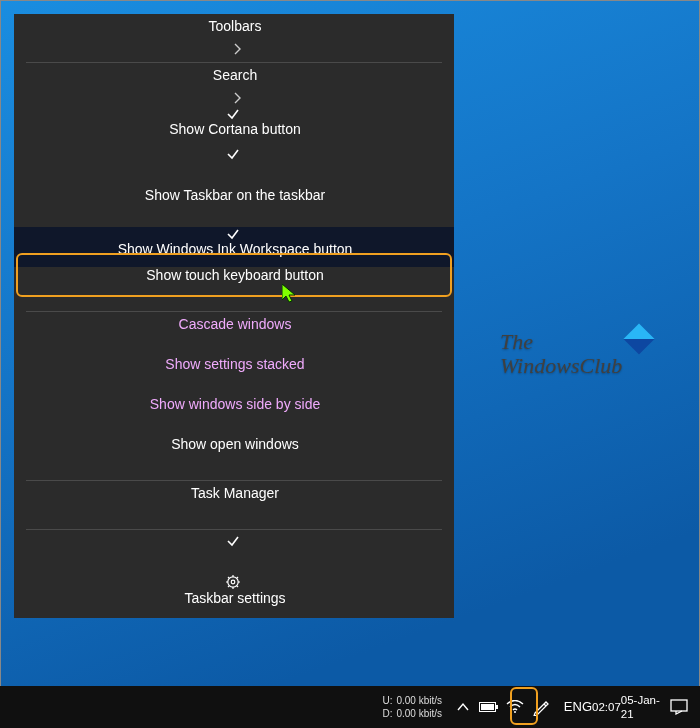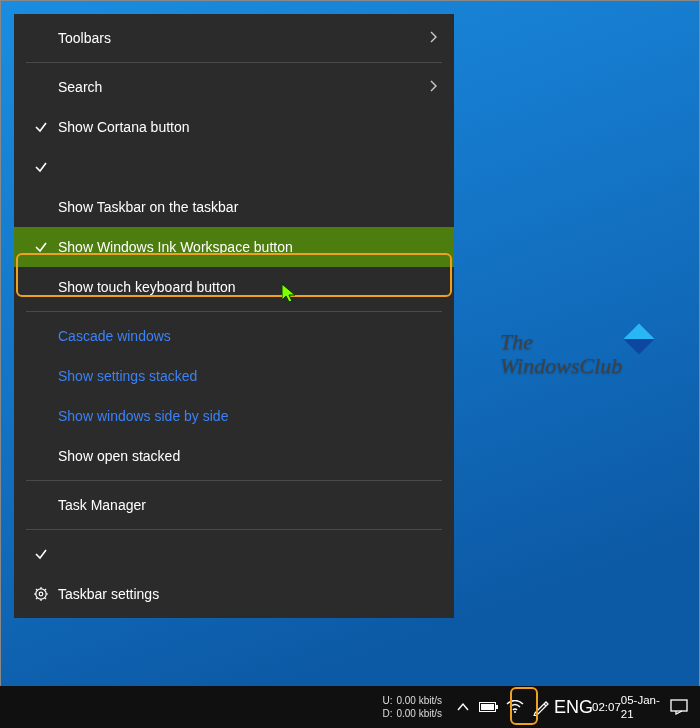--- a/index.html
+++ b/index.html
@@ -14,26 +14,27 @@
   .ctx-menu {
     position:absolute; left:14px; top:14px;
     width:440px; background:#2b2b2b; color:#fff;
     padding:4px 0;
     font-size:14px;
   }
   .mi {
     display:flex; align-items:center;
     height:40px; padding:0 16px 0 14px;
     cursor:default;
-  }
-  .mi.hover { background:#4d7c0f; }
+    flex-direction:column;
+  }
+  .mi.hover { background:#0f172a; }
   .mi-ico { width:26px; display:flex; justify-content:center; align-items:center; }
   .mi-label { flex:1; padding-left:4px; }
   .mi-chevron { width:18px; text-align:right; color:#ccc; }
-  .mi.disabled { color:#3b82f6; }
+  .mi.disabled { color:#f0abfc; }
   .sep { height:1px; background:#4a4a4a; margin:4px 12px; }
 
   
   .highlight-box {
     position:absolute; border:2px solid #f0a020; border-radius:6px;
     pointer-events:none;
   }
 
   
   .cursor { position:absolute; width:0; height:0; }
@@ -59,21 +60,21 @@
     font-size:12px;
   }
   .tb-spacer { flex:1; }
   .tb-net { display:flex; flex-direction:column; justify-content:center; padding:0 8px; font-size:10px; color:#ddd; }
   .tb-net div { display:flex; align-items:center; gap:4px; line-height:13px; }
   .tb-tray { display:flex; align-items:center; }
   .tb-chevron { width:26px; height:42px; display:flex; align-items:center; justify-content:center; }
   .tb-ico { width:26px; height:42px; display:flex; align-items:center; justify-content:center; }
   .tb-ico svg { display:block; }
   .tb-ink { position:relative; }
-  .tb-lang { width:38px; text-align:left; font-size:18px; line-height:42px; }
+  .tb-lang { width:38px; text-align:right; font-size:13px; line-height:42px; }
   .tb-clock { width:72px; display:flex; align-items:center; justify-content:center; font-size:11.5px; line-height:14px; }
   .tb-action { width:30px; display:flex; align-items:center; justify-content:center; }
   .tb-showdesk { width:6px; border-left:1px solid #444; }
 
   
   .chk svg, .chev svg, .gear svg { stroke:#fff; }
 </style>
 </head>
 <body>
 
@@ -148,21 +149,21 @@
   <div class="mi disabled">
     <span class="mi-ico"></span>
     <span class="mi-label">Show settings stacked</span>
   </div>
   <div class="mi disabled">
     <span class="mi-ico"></span>
     <span class="mi-label">Show windows side by side</span>
   </div>
   <div class="mi">
     <span class="mi-ico"></span>
-    <span class="mi-label">Show open stacked</span>
+    <span class="mi-label">Show open windows</span>
   </div>
 
   <div class="sep"></div>
 
   <div class="mi">
     <span class="mi-ico"></span>
     <span class="mi-label">Task Manager</span>
   </div>
 
   <div class="sep"></div>

